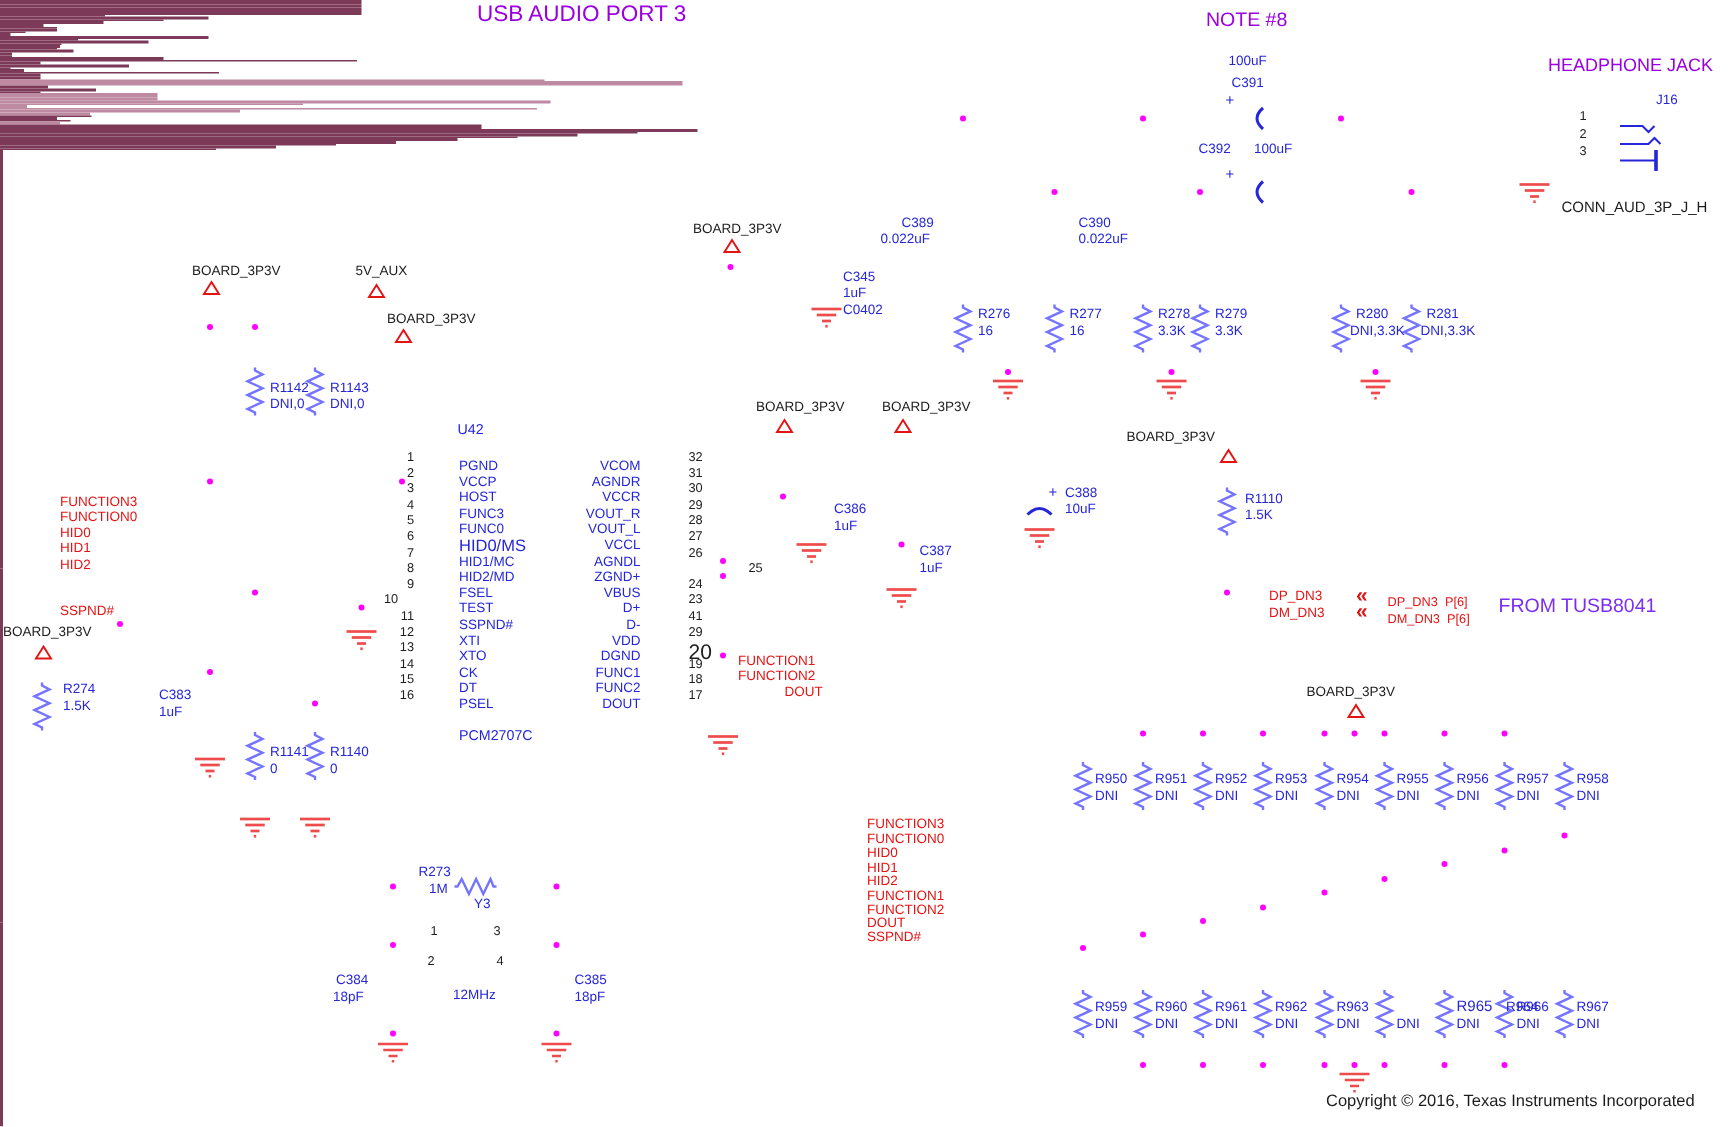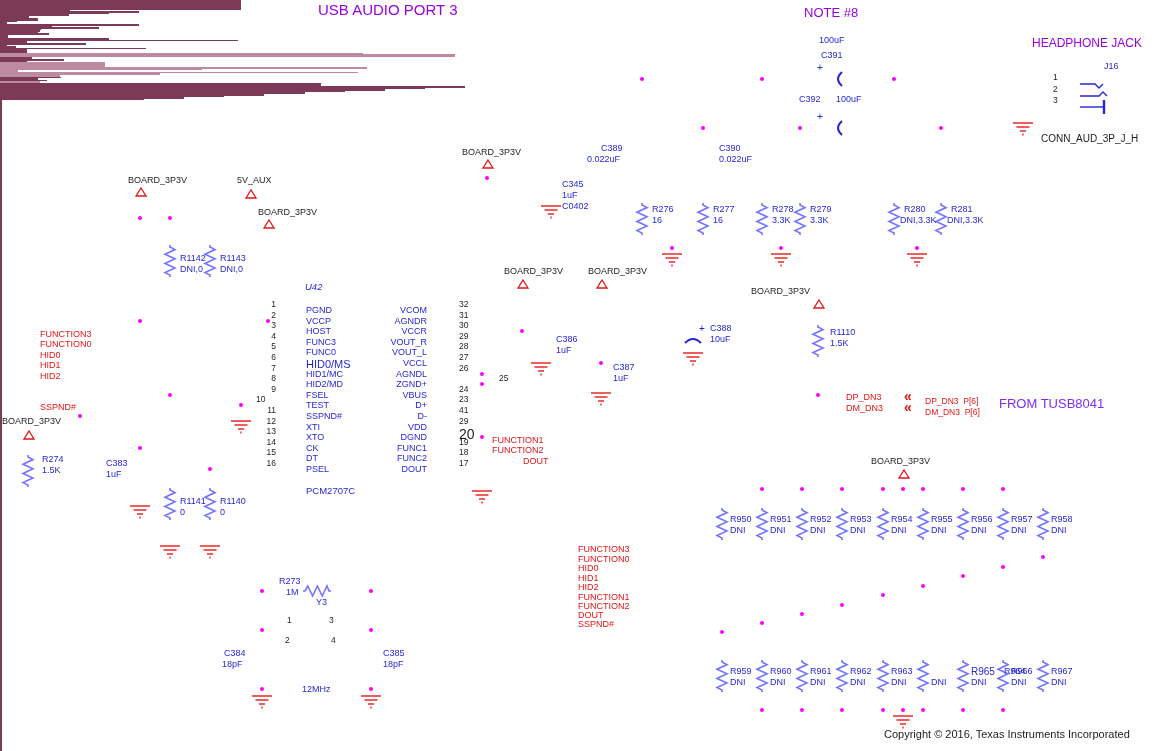--- a/index.html
+++ b/index.html
@@ -470,24 +470,24 @@
     <div class="dot" style="left: 1040.8px; top: 554.8px; background: rgb(255, 0, 255);"></div>
     <div class="t" style="left: 904px; top: 389px; font-size: 14px; font-weight: bold; color: rgb(228, 20, 20);">«</div>
     <div class="t" style="left: 904px; top: 400px; font-size: 14px; font-weight: bold; color: rgb(228, 20, 20);">«</div>
     <div class="t" style="left: 318px; top: 2px; font-size: 15px; color: rgb(154, 0, 224);">USB AUDIO PORT 3</div>
     <div class="t" style="left: 804px; top: 6px; font-size: 13px; color: rgb(154, 0, 224);">NOTE #8</div>
     <div class="t" style="left: 1032px; top: 37px; font-size: 12px; color: rgb(154, 0, 224);">HEADPHONE JACK</div>
     <div class="t" style="left: 999px; top: 397px; font-size: 13px; color: rgb(124, 47, 242);">FROM TUSB8041</div>
     <div class="t" style="left: 1041px; top: 134px; font-size: 10px; color: rgb(29, 29, 29);">CONN_AUD_3P_J_H</div>
     <div class="t" style="left: 884px; top: 729px; font-size: 11px; color: rgb(29, 29, 29);">Copyright © 2016, Texas Instruments Incorporated</div>
     <div class="t" style="left: 1104px; top: 62px; font-size: 9px; color: rgb(38, 38, 216);">J16</div>
-    <div class="t" style="left: 305px; top: 282px; font-size: 9.5px; color: rgb(38, 38, 216); font-style: italic;">U42</div>
+    <div class="t" style="left: 305px; top: 282px; font-size: 9.5px; color: rgb(38, 38, 216);">U42</div>
     <div class="t" style="left: 306px; top: 486px; font-size: 9.5px; color: rgb(38, 38, 216);">PCM2707C</div>
     <div class="t" style="left: 316px; top: 598px; font-size: 9px; color: rgb(38, 38, 216);">Y3</div>
-    <div class="t" style="left: 302px; top: 659px; font-size: 9px; color: rgb(38, 38, 216); margin-top: 26px;">12MHz</div>
+    <div class="t" style="left: 302px; top: 659px; font-size: 9px; color: rgb(38, 38, 216);">12MHz</div>
     <div class="t" style="left: 128px; top: 176px; font-size: 9px; color: rgb(29, 29, 29);">BOARD_3P3V</div>
     <div class="t" style="left: 237px; top: 176px; font-size: 9px; color: rgb(29, 29, 29);">5V_AUX</div>
     <div class="t" style="left: 258px; top: 208px; font-size: 9px; color: rgb(29, 29, 29);">BOARD_3P3V</div>
     <div class="t" style="left: 462px; top: 148px; font-size: 9px; color: rgb(29, 29, 29);">BOARD_3P3V</div>
     <div class="t" style="left: 504px; top: 267px; font-size: 9px; color: rgb(29, 29, 29);">BOARD_3P3V</div>
     <div class="t" style="left: 588px; top: 267px; font-size: 9px; color: rgb(29, 29, 29);">BOARD_3P3V</div>
     <div class="t" style="left: 751px; top: 287px; font-size: 9px; color: rgb(29, 29, 29);">BOARD_3P3V</div>
     <div class="t" style="left: 871px; top: 457px; font-size: 9px; color: rgb(29, 29, 29);">BOARD_3P3V</div>
     <div class="t" style="left: 2px; top: 417px; font-size: 9px; color: rgb(29, 29, 29);">BOARD_3P3V</div>
     <div class="t" style="left: 40px; top: 330px; font-size: 9px; color: rgb(228, 20, 20);">FUNCTION3</div>

